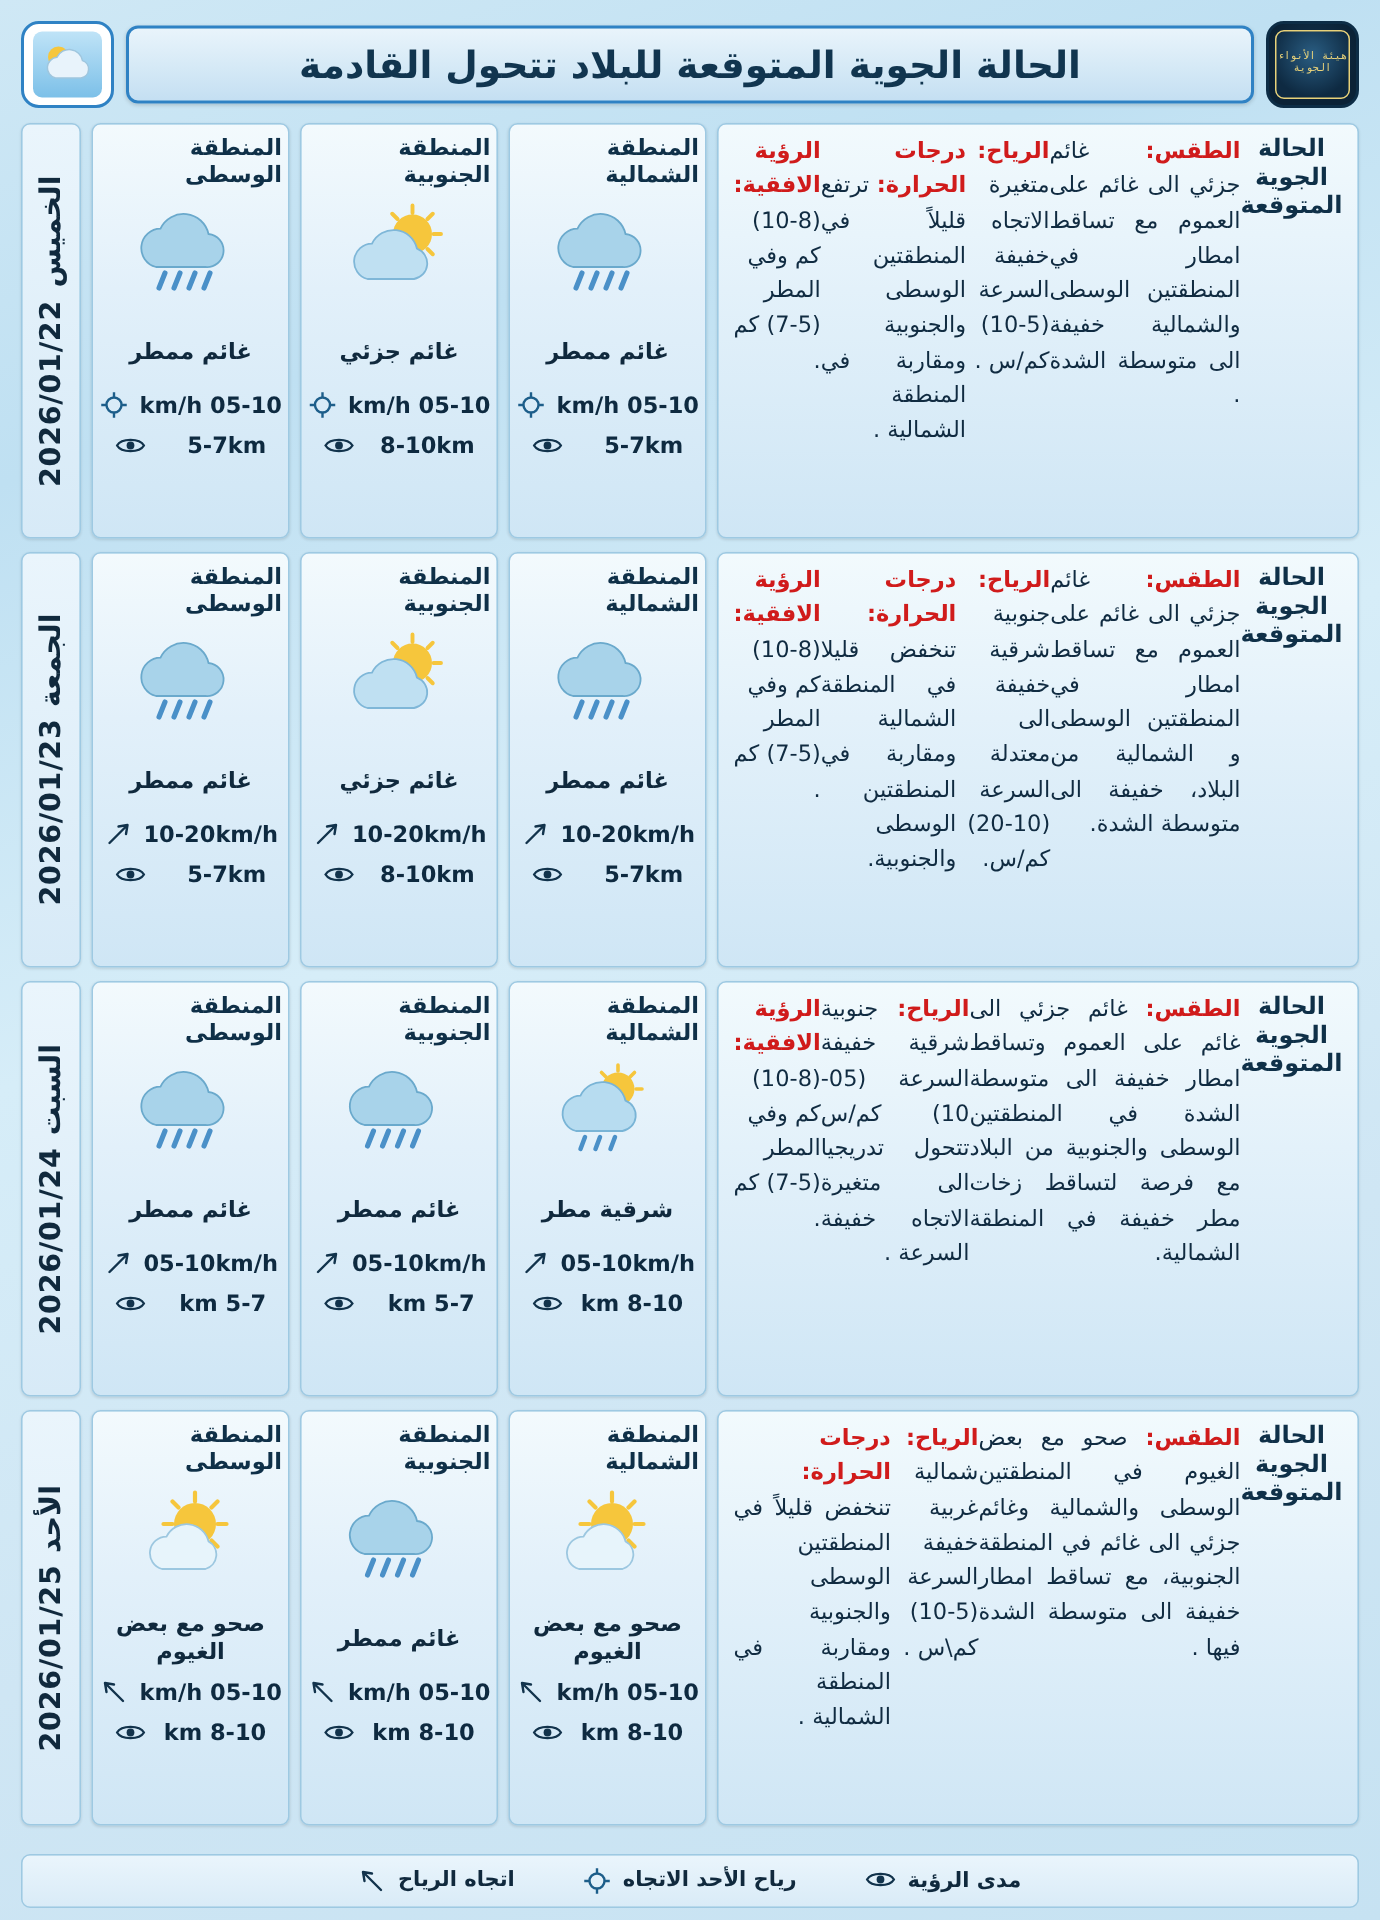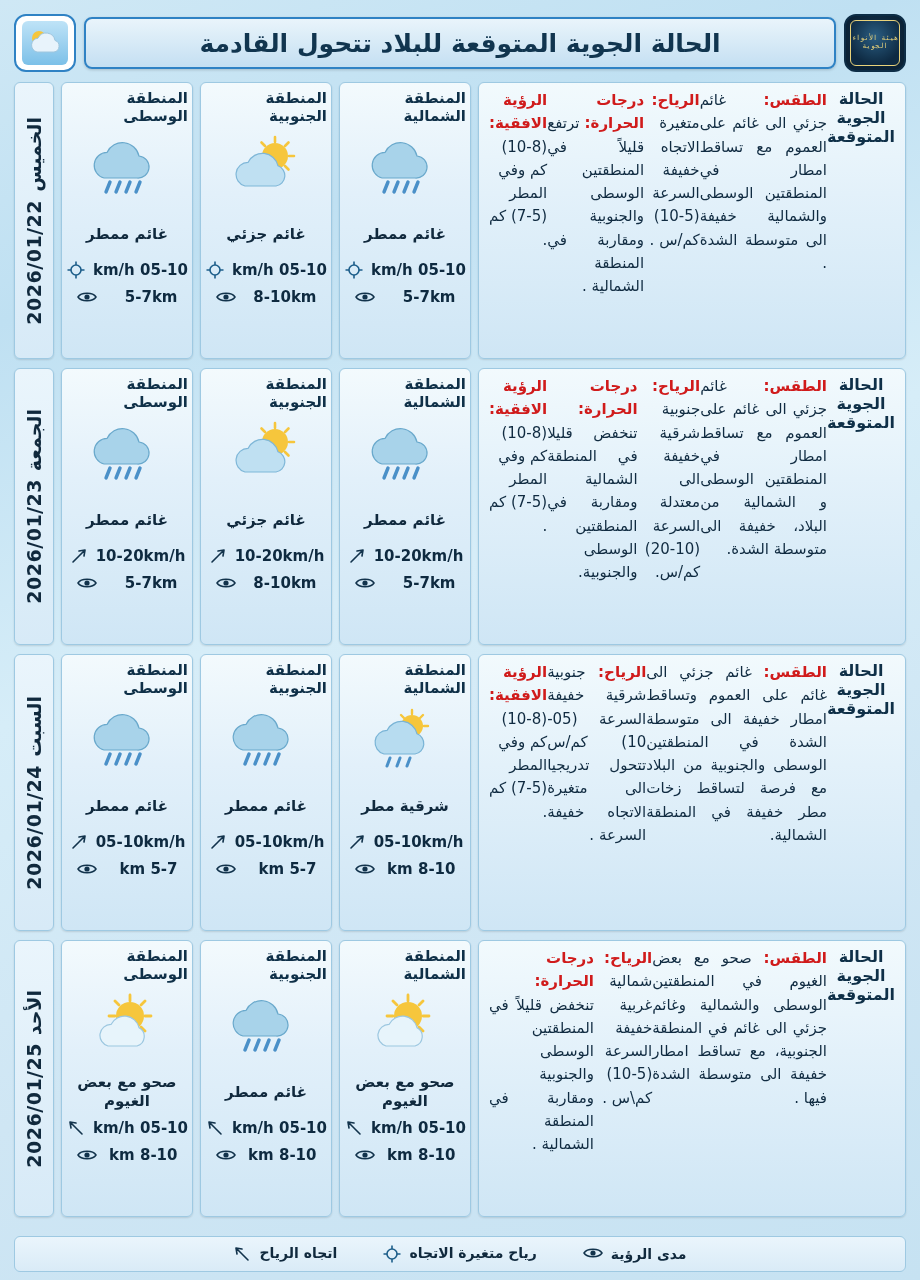--- a/index.html
+++ b/index.html
@@ -653,21 +653,21 @@
     <div class="f-item">
       <span>مدى الرؤية</span>
       <span>
         <svg width="20" height="14" viewBox="0 0 20 14">
             <path d="M1 7 C4 2, 16 2, 19 7 C16 12, 4 12, 1 7 Z" fill="none" stroke="#12334c" stroke-width="1.5"></path>
             <circle cx="10" cy="7" r="2.6" fill="#12334c"></circle>
           </svg>
       </span>
     </div>
     <div class="f-item">
-      <span>رياح متغيرة الاتجاه</span>
+      <span>رياح الأحد الاتجاه</span>
       <span>
         <svg width="18" height="18" viewBox="0 0 18 18">
             <circle cx="9" cy="9" r="5" fill="none" stroke="#1d5e8a" stroke-width="1.6"></circle>
             <path d="M9 0.5 V4 M9 14 V17.5 M0.5 9 H4 M14 9 H17.5" stroke="#1d5e8a" stroke-width="1.6"></path>
           </svg>
       </span>
     </div>
     <div class="f-item">
       <span>اتجاه الرياح</span>
       <span>

